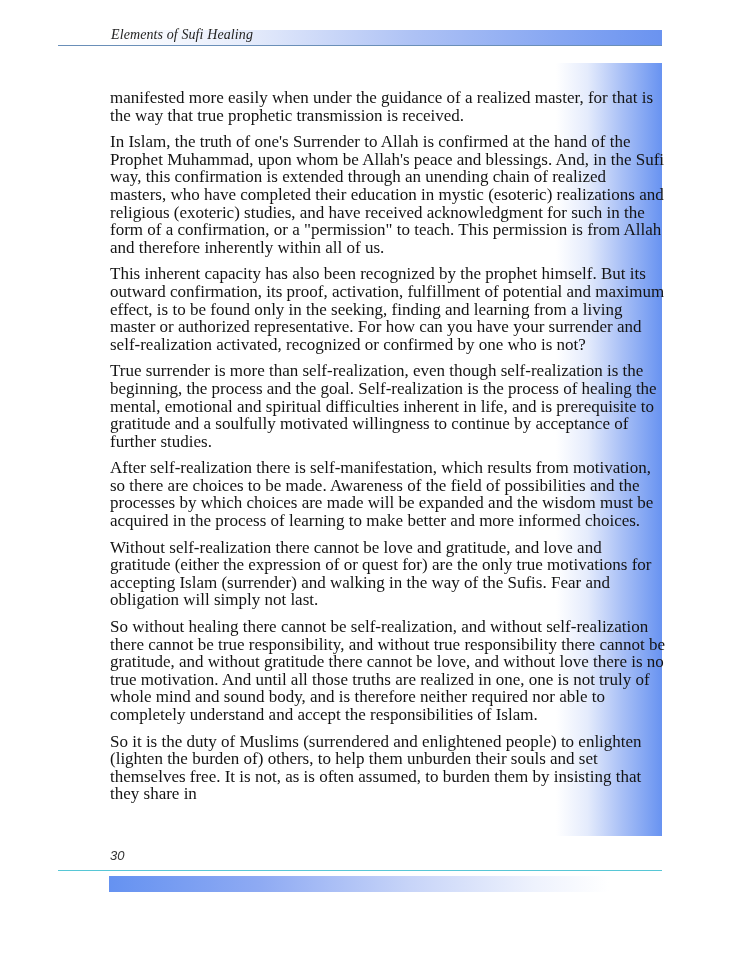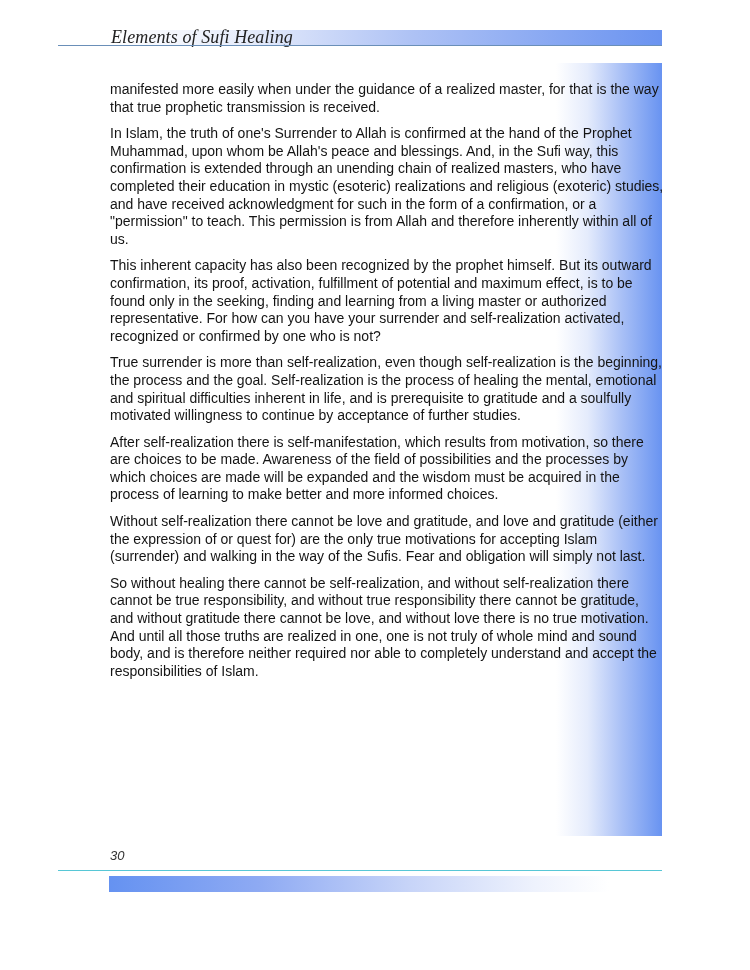--- a/index.html
+++ b/index.html
@@ -22,21 +22,21 @@
       width: 554px;
       height: 15px;
       background: linear-gradient(to right, #ffffff 0%, #e6ecfb 25%, #aec2f5 55%, #6a93f0 100%);
     }
     .header-title {
       position: absolute;
       left: 111px;
       top: 27px;
       font-family: "Liberation Serif", serif;
       font-style: italic;
-      font-size: 18px;
+      font-size: 14px;
       color: #222222;
       letter-spacing: 0.1px;
     }
     .header-rule {
       position: absolute;
       left: 58px;
       top: 45px;
       width: 604px;
       height: 1px;
       background: #6a8fb8;
@@ -45,25 +45,26 @@
       position: absolute;
       left: 556px;
       top: 63px;
       width: 106px;
       height: 773px;
       background: linear-gradient(to right, rgba(255,255,255,0) 0%, #e4ebfc 30%, #a9c0f6 62%, #6893f1 100%);
     }
     .content {
       position: absolute;
       left: 110px;
-      top: 81px;
+      top: 89px;
       width: 556px;
-      font-size: 14px;
+      font-size: 17px;
       line-height: 17.6px;
       color: #141414;
+      font-family: Liberation Serif, serif;
     }
     .content p {
       margin: 0 0 9px 0;
     }
     .page-number {
       position: absolute;
       left: 110px;
       top: 848px;
       font-family: "Liberation Sans", sans-serif;
       font-style: italic;
@@ -97,17 +98,18 @@
 <div class="side-panel"></div>
 
 <div class="content">
   <p>manifested more easily when under the guidance of a realized master, for that is the way that true prophetic transmission is received.</p>
   <p>In Islam, the truth of one's Surrender to Allah is confirmed at the hand of the Prophet Muhammad, upon whom be Allah's peace and blessings. And, in the Sufi way, this confirmation is extended through an unending chain of realized masters, who have completed their education in mystic (esoteric) realizations and religious (exoteric) studies, and have received acknowledgment for such in the form of a confirmation, or a "permission" to teach. This permission is from Allah and therefore inherently within all of us.</p>
   <p>This inherent capacity has also been recognized by the prophet himself. But its outward confirmation, its proof, activation, fulfillment of potential and maximum effect, is to be found only in the seeking, finding and learning from a living master or authorized representative. For how can you have your surrender and self-realization activated, recognized or confirmed by one who is not?</p>
   <p>True surrender is more than self-realization, even though self-realization is the beginning, the process and the goal. Self-realization is the process of healing the mental, emotional and spiritual difficulties inherent in life, and is prerequisite to gratitude and a soulfully motivated willingness to continue by acceptance of further studies.</p>
   <p>After self-realization there is self-manifestation, which results from motivation, so there are choices to be made. Awareness of the field of possibilities and the processes by which choices are made will be expanded and the wisdom must be acquired in the process of learning to make better and more informed choices.</p>
   <p>Without self-realization there cannot be love and gratitude, and love and gratitude (either the expression of or quest for) are the only true motivations for accepting Islam (surrender) and walking in the way of the Sufis. Fear and obligation will simply not last.</p>
   <p>So without healing there cannot be self-realization, and without self-realization there cannot be true responsibility, and without true responsibility there cannot be gratitude, and without gratitude there cannot be love, and without love there is no true motivation. And until all those truths are realized in one, one is not truly of whole mind and sound body, and is therefore neither required nor able to completely understand and accept the responsibilities of Islam.</p>
+  <p>So it is the duty of Muslims (surrendered and enlightened people) to enlighten (lighten the burden of) others, to help them unburden their souls and set themselves free. It is not, as is often assumed, to burden them by insisting that they share in</p>
 </div>
 
 <div class="page-number">30</div>
 <div class="footer-rule"></div>
 <div class="footer-bar"></div>
 
 </body></html>

